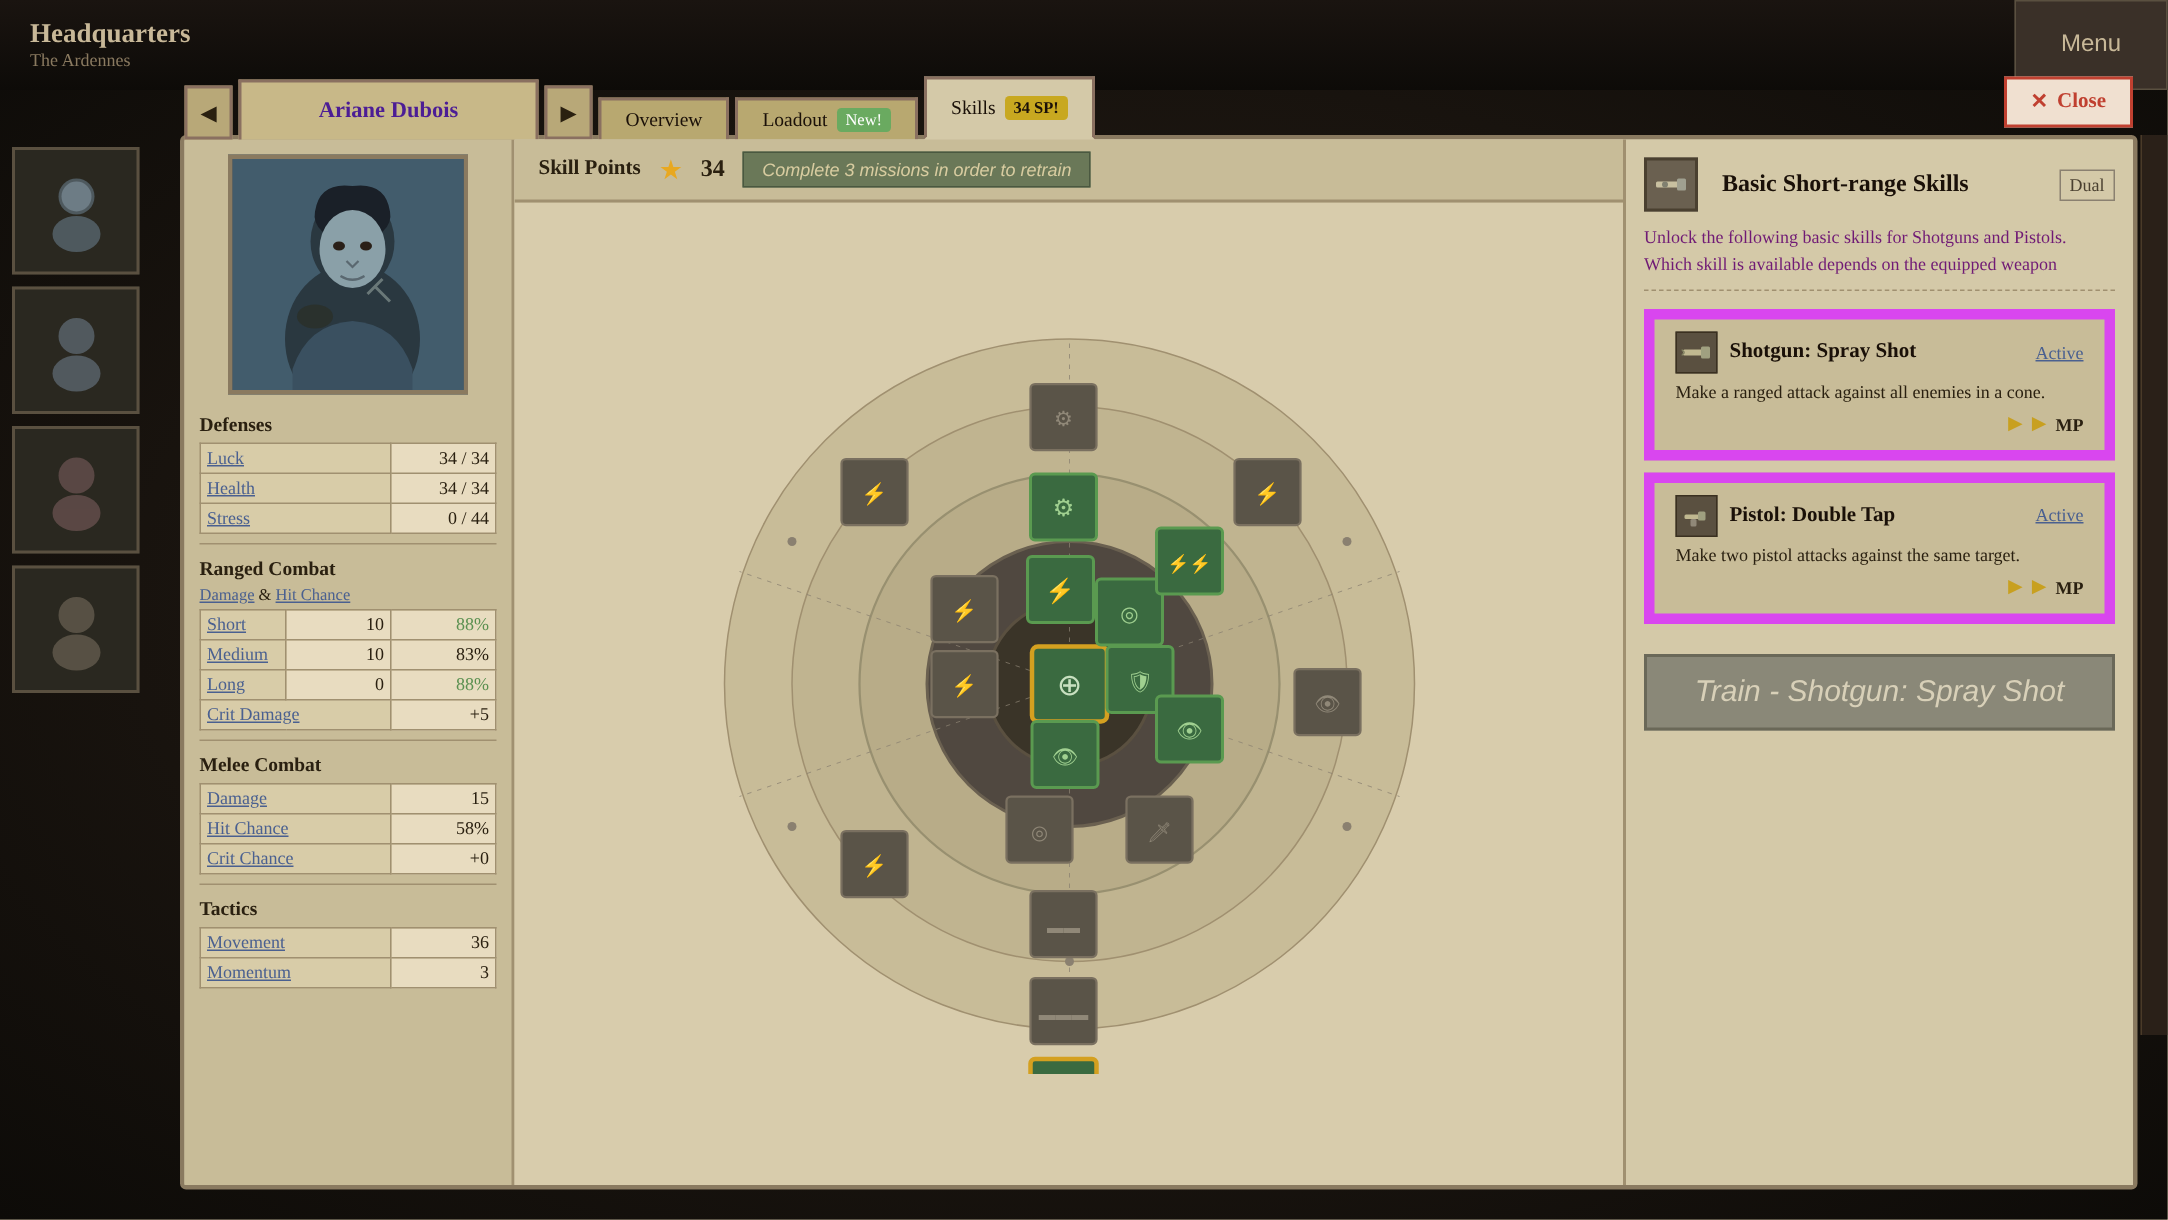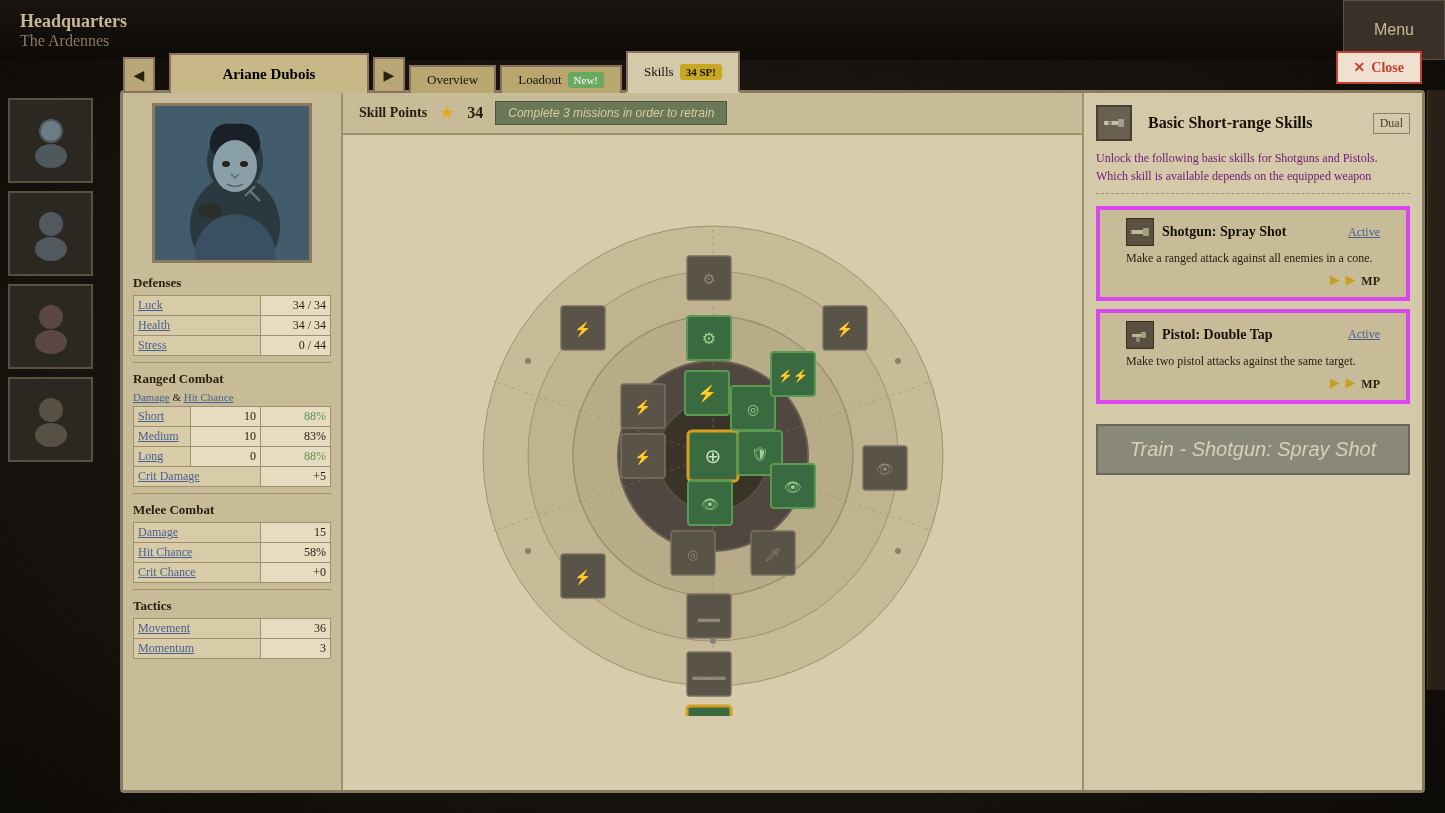--- a/index.html
+++ b/index.html
@@ -55,21 +55,21 @@
       align-items: center;
       padding: 5px 20px;
     }
     .hq-title {
       color: #c8b898;
       font-size: 18px;
       font-weight: bold;
     }
     .hq-subtitle {
       color: #8a7a60;
-      font-size: 16px;
+      font-size: 12px;
     }
     .menu-btn {
       position: absolute;
       right: 0;
       top: 0;
       background: #3a3028;
       border: 1px solid #5a5040;
       color: #c8b898;
       padding: 10px 30px;
       font-size: 16px;
@@ -111,28 +111,27 @@
       align-items: center;
       justify-content: center;
     }
     .character-name-tab {
       background: #c8b888;
       border: 2px solid #8a7060;
       border-bottom: none;
       padding: 8px 20px;
       font-size: 15px;
       font-weight: bold;
-      color: #000000;
+      color: #4c1d95;
       min-width: 200px;
       text-align: center;
       height: 40px;
       display: flex;
       align-items: center;
       justify-content: center;
-      margin-left: 10px;
     }
     .tab-item {
       background: #b8a870;
       border: 2px solid #8a7060;
       border-bottom: none;
       padding: 6px 16px;
       font-size: 13px;
       color: #1a1008;
       cursor: pointer;
       height: 28px;
@@ -341,22 +340,22 @@
     .skill-info-desc {
       font-size: 12px;
       color: #701a75;
       line-height: 1.5;
       margin-bottom: 12px;
       padding-bottom: 8px;
       border-bottom: 1px dashed #a09070;
     }
     .skill-sub-item {
       background: #c8bc98;
-      border: 4px solid #d946ef;
-      padding: 8px 26px;
+      border: 7px solid #d946ef;
+      padding: 8px 14px;
       margin-bottom: 8px;
     }
     .skill-sub-header {
       display: flex;
       align-items: center;
       gap: 8px;
       margin-bottom: 4px;
     }
     .skill-sub-icon {
       width: 28px;

